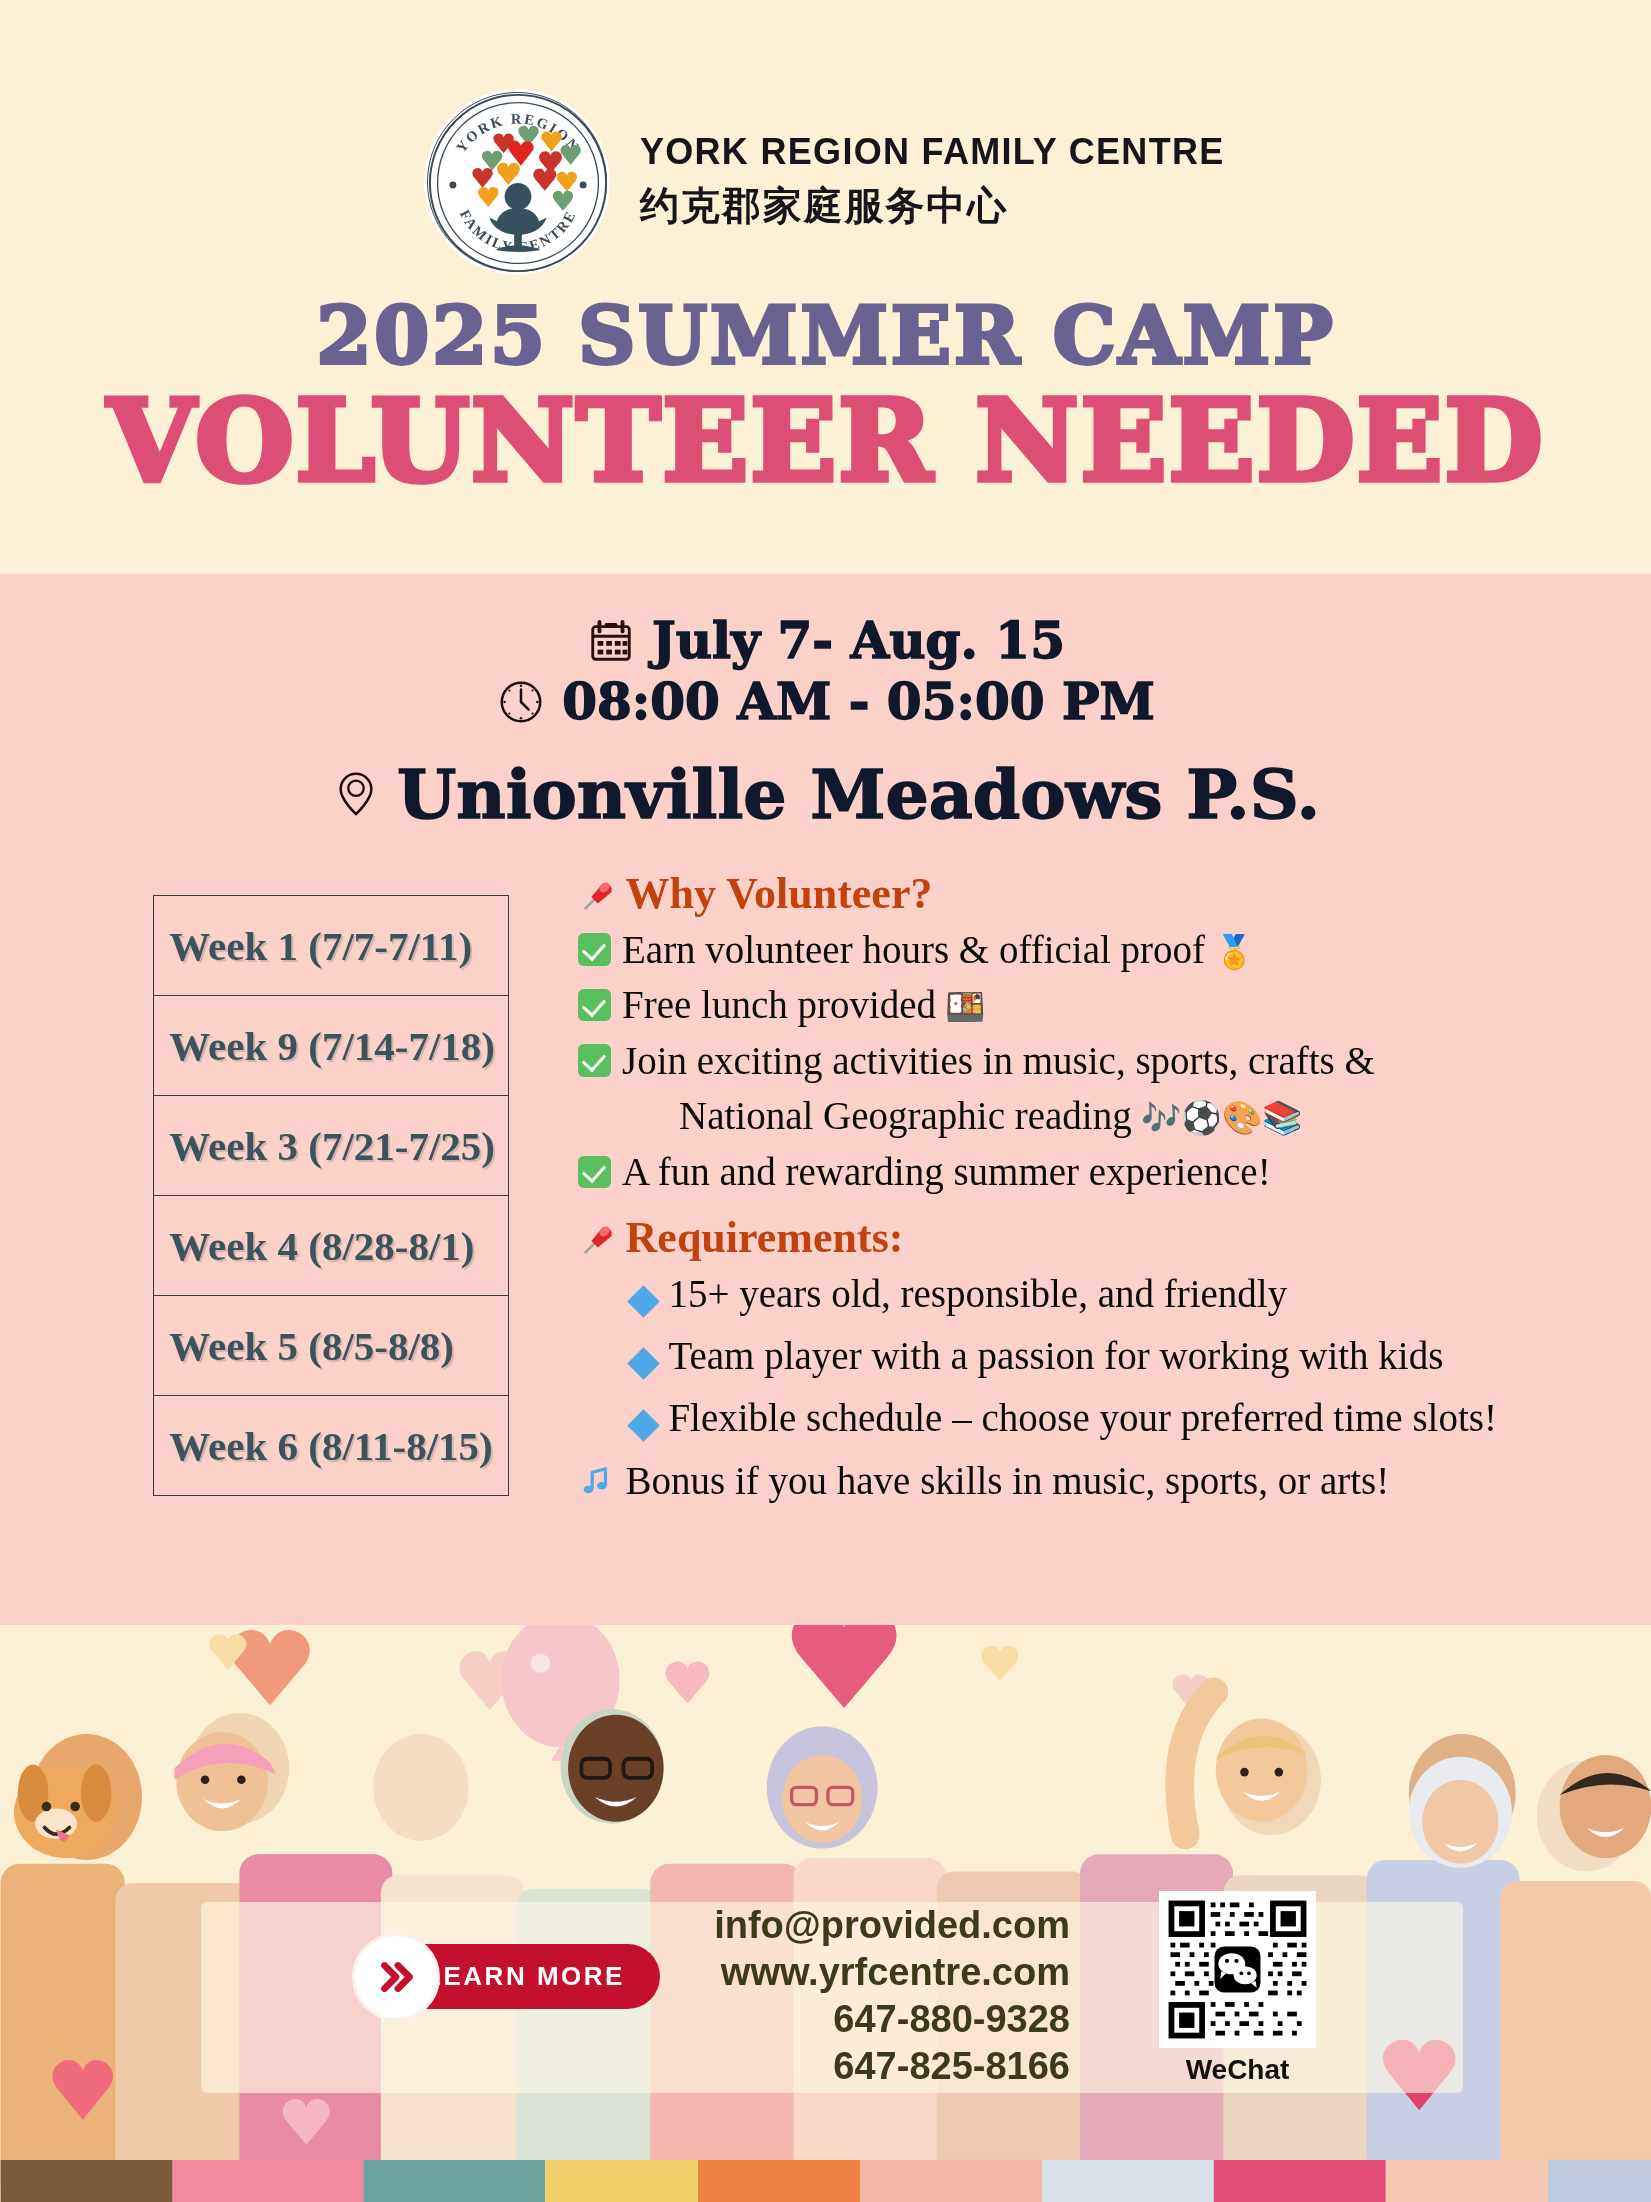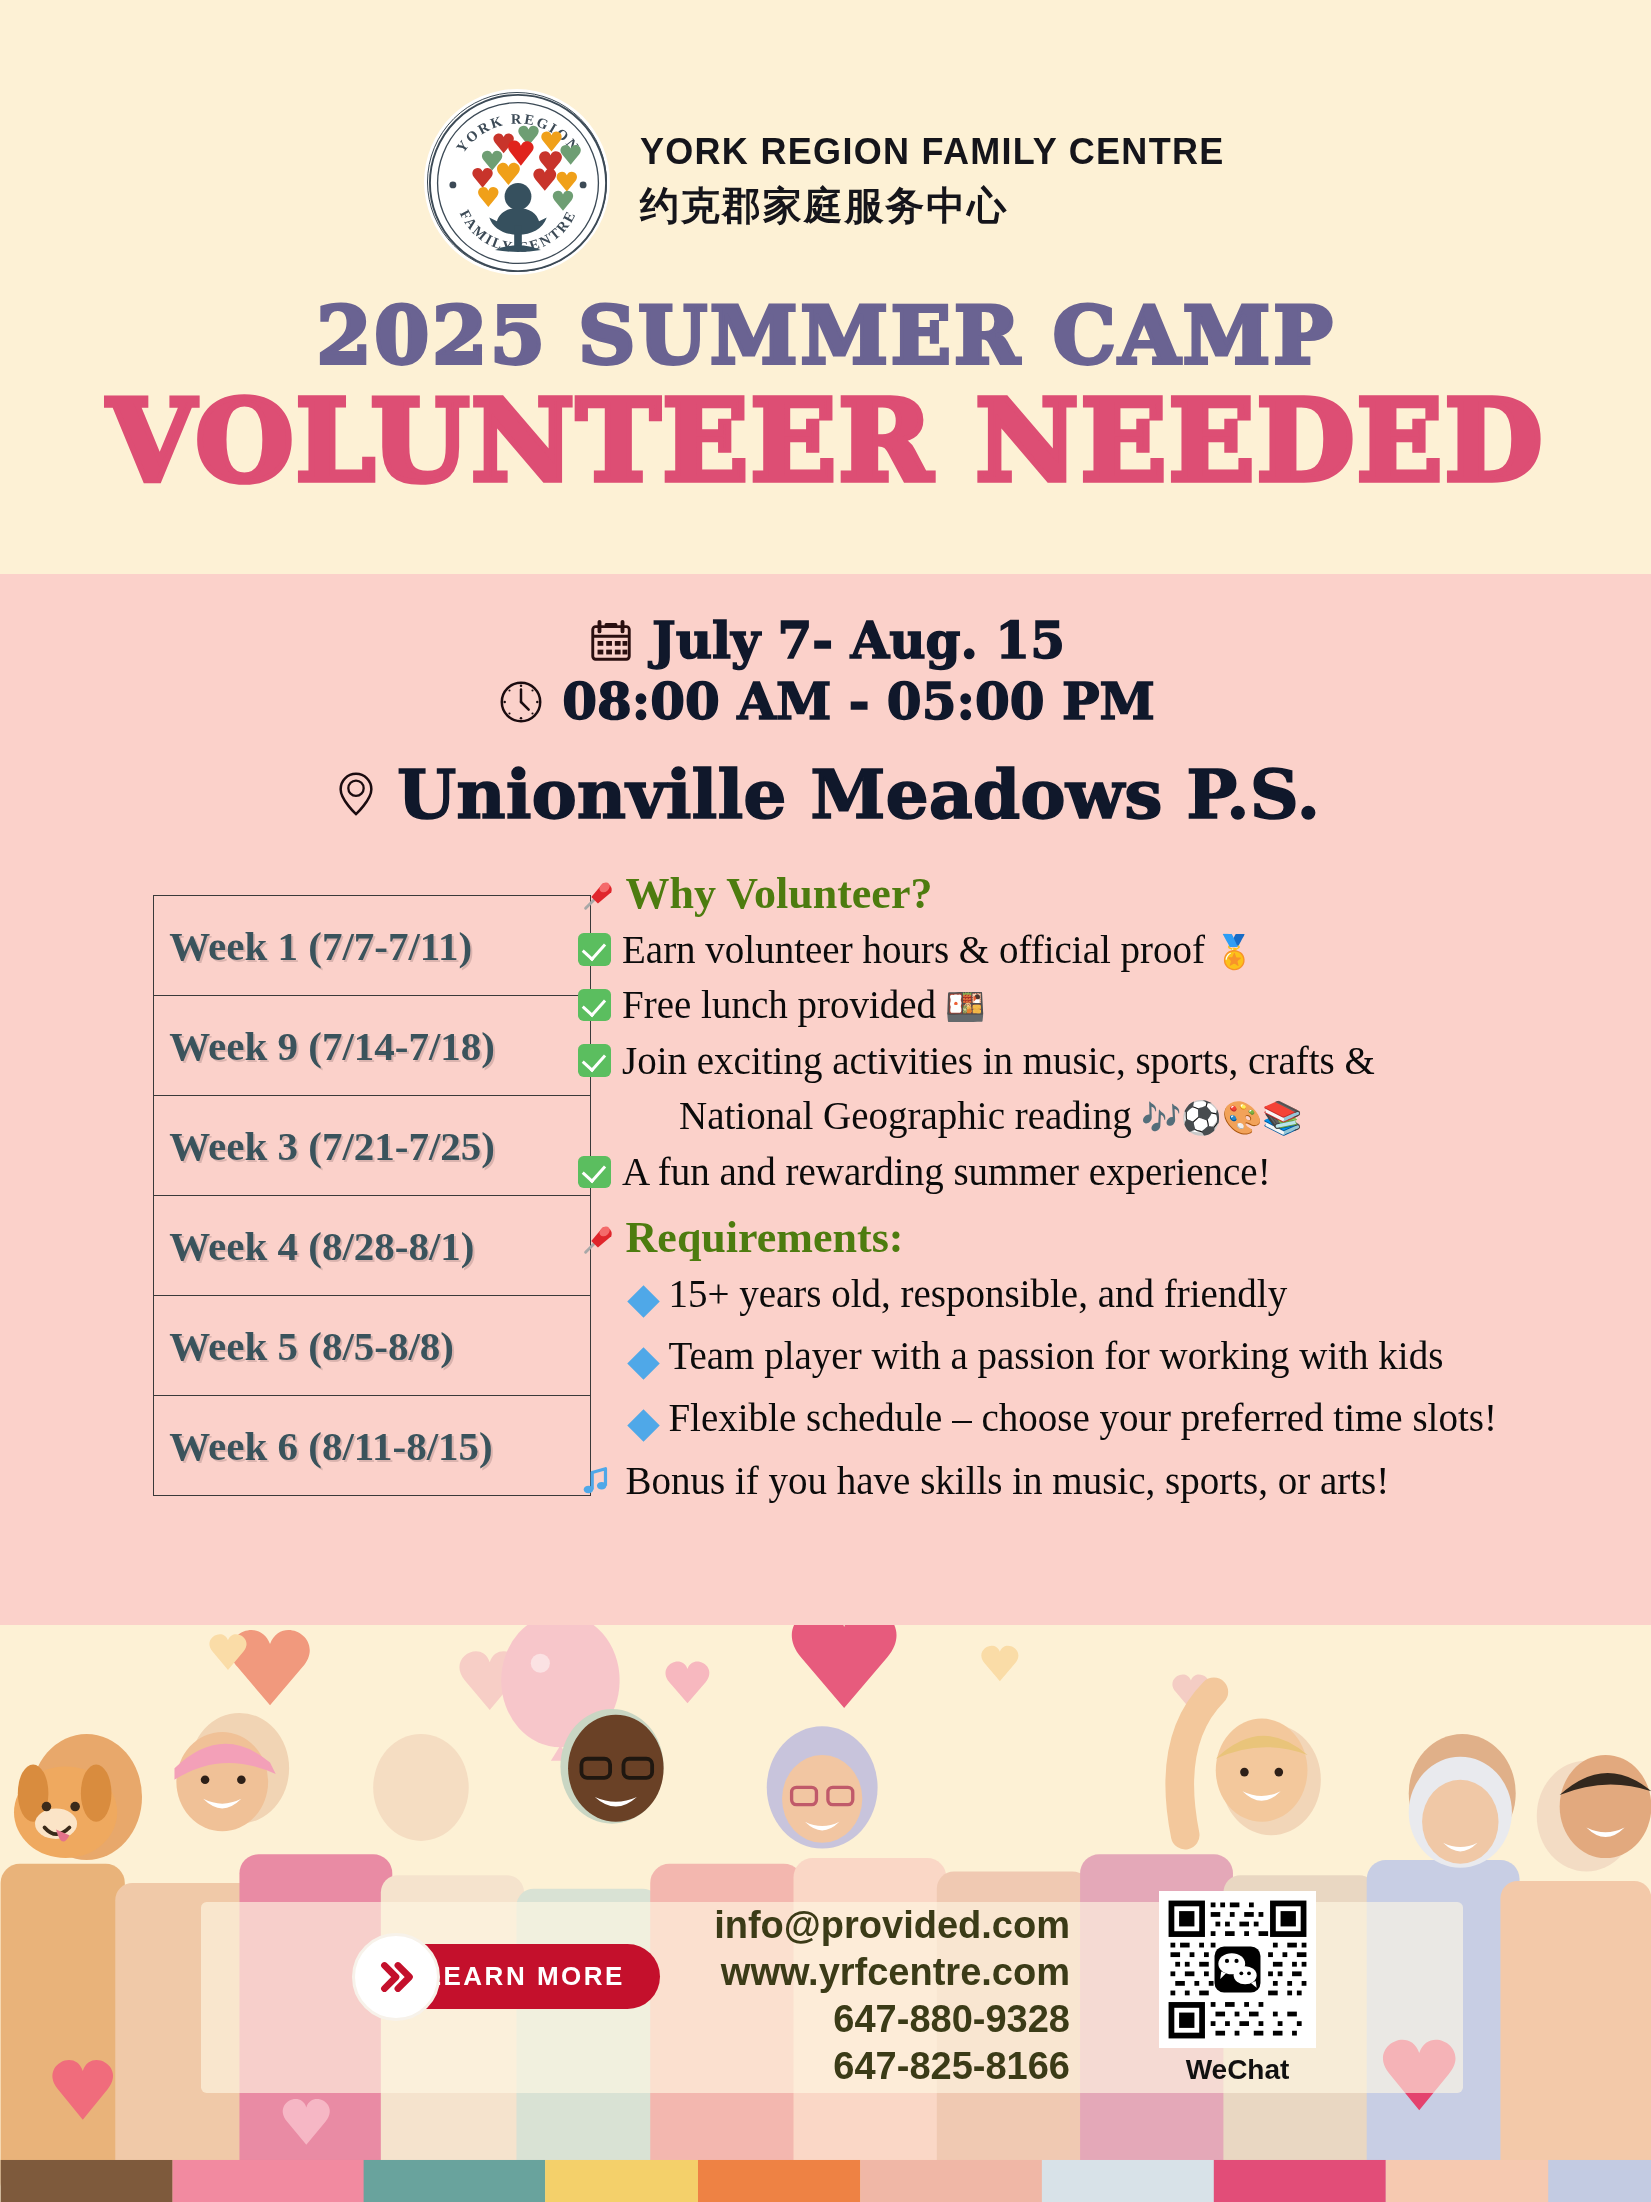--- a/index.html
+++ b/index.html
@@ -73,40 +73,40 @@
   }
   .event-line .txt { -webkit-text-stroke:1.5px #10182B; }
   .ev1 { font-size:50px; }
   .ev2 { font-size:50px; }
   .ev3 { font-size:68px;margin-top:20px; }
   .ev-ico { flex:0 0 auto; display:flex; align-items:center; }
 
   
   .week-table {
     position:absolute; left:153px; top:895px;
-    width:438px; border:1.9px solid #3a3a3a; border-bottom:none;
+    width:356px; border:1.9px solid #3a3a3a; border-bottom:none;
     background:transparent;
   }
   .week-row {
     height:100px; border-bottom:1.9px solid #3a3a3a;
     display:flex; align-items:center; padding-left:15.3px;
   }
   .week-label {
     font-family:"Liberation Serif", serif;
     font-size:41px; font-weight:700; color:#3A535C;
     text-shadow:1.9px 1.9px 0 rgba(120,90,90,.25);
     white-space:nowrap;
   }
 
   
   .info-col { position:absolute; left:578px; top:868px; width:937px; }
   .sec-head {
     display:flex; align-items:flex-start; gap:9.6px;
     font-family:"Liberation Serif", serif;
-    font-size:44px; font-weight:700; color:#4d7c0f;
+    font-size:44px; font-weight:700; color:#c2410c;
     margin-bottom:5.7px;
   }
   .bullet-line {
     display:flex; align-items:flex-start; gap:11.5px;
     font-family:"Liberation Serif", serif;
     font-size:39px; color:#0B0B0B; line-height:1.28;
     margin-bottom:5.7px;
   }
   .bullet-line .b-txt { flex:1; }
   .cont-line {

